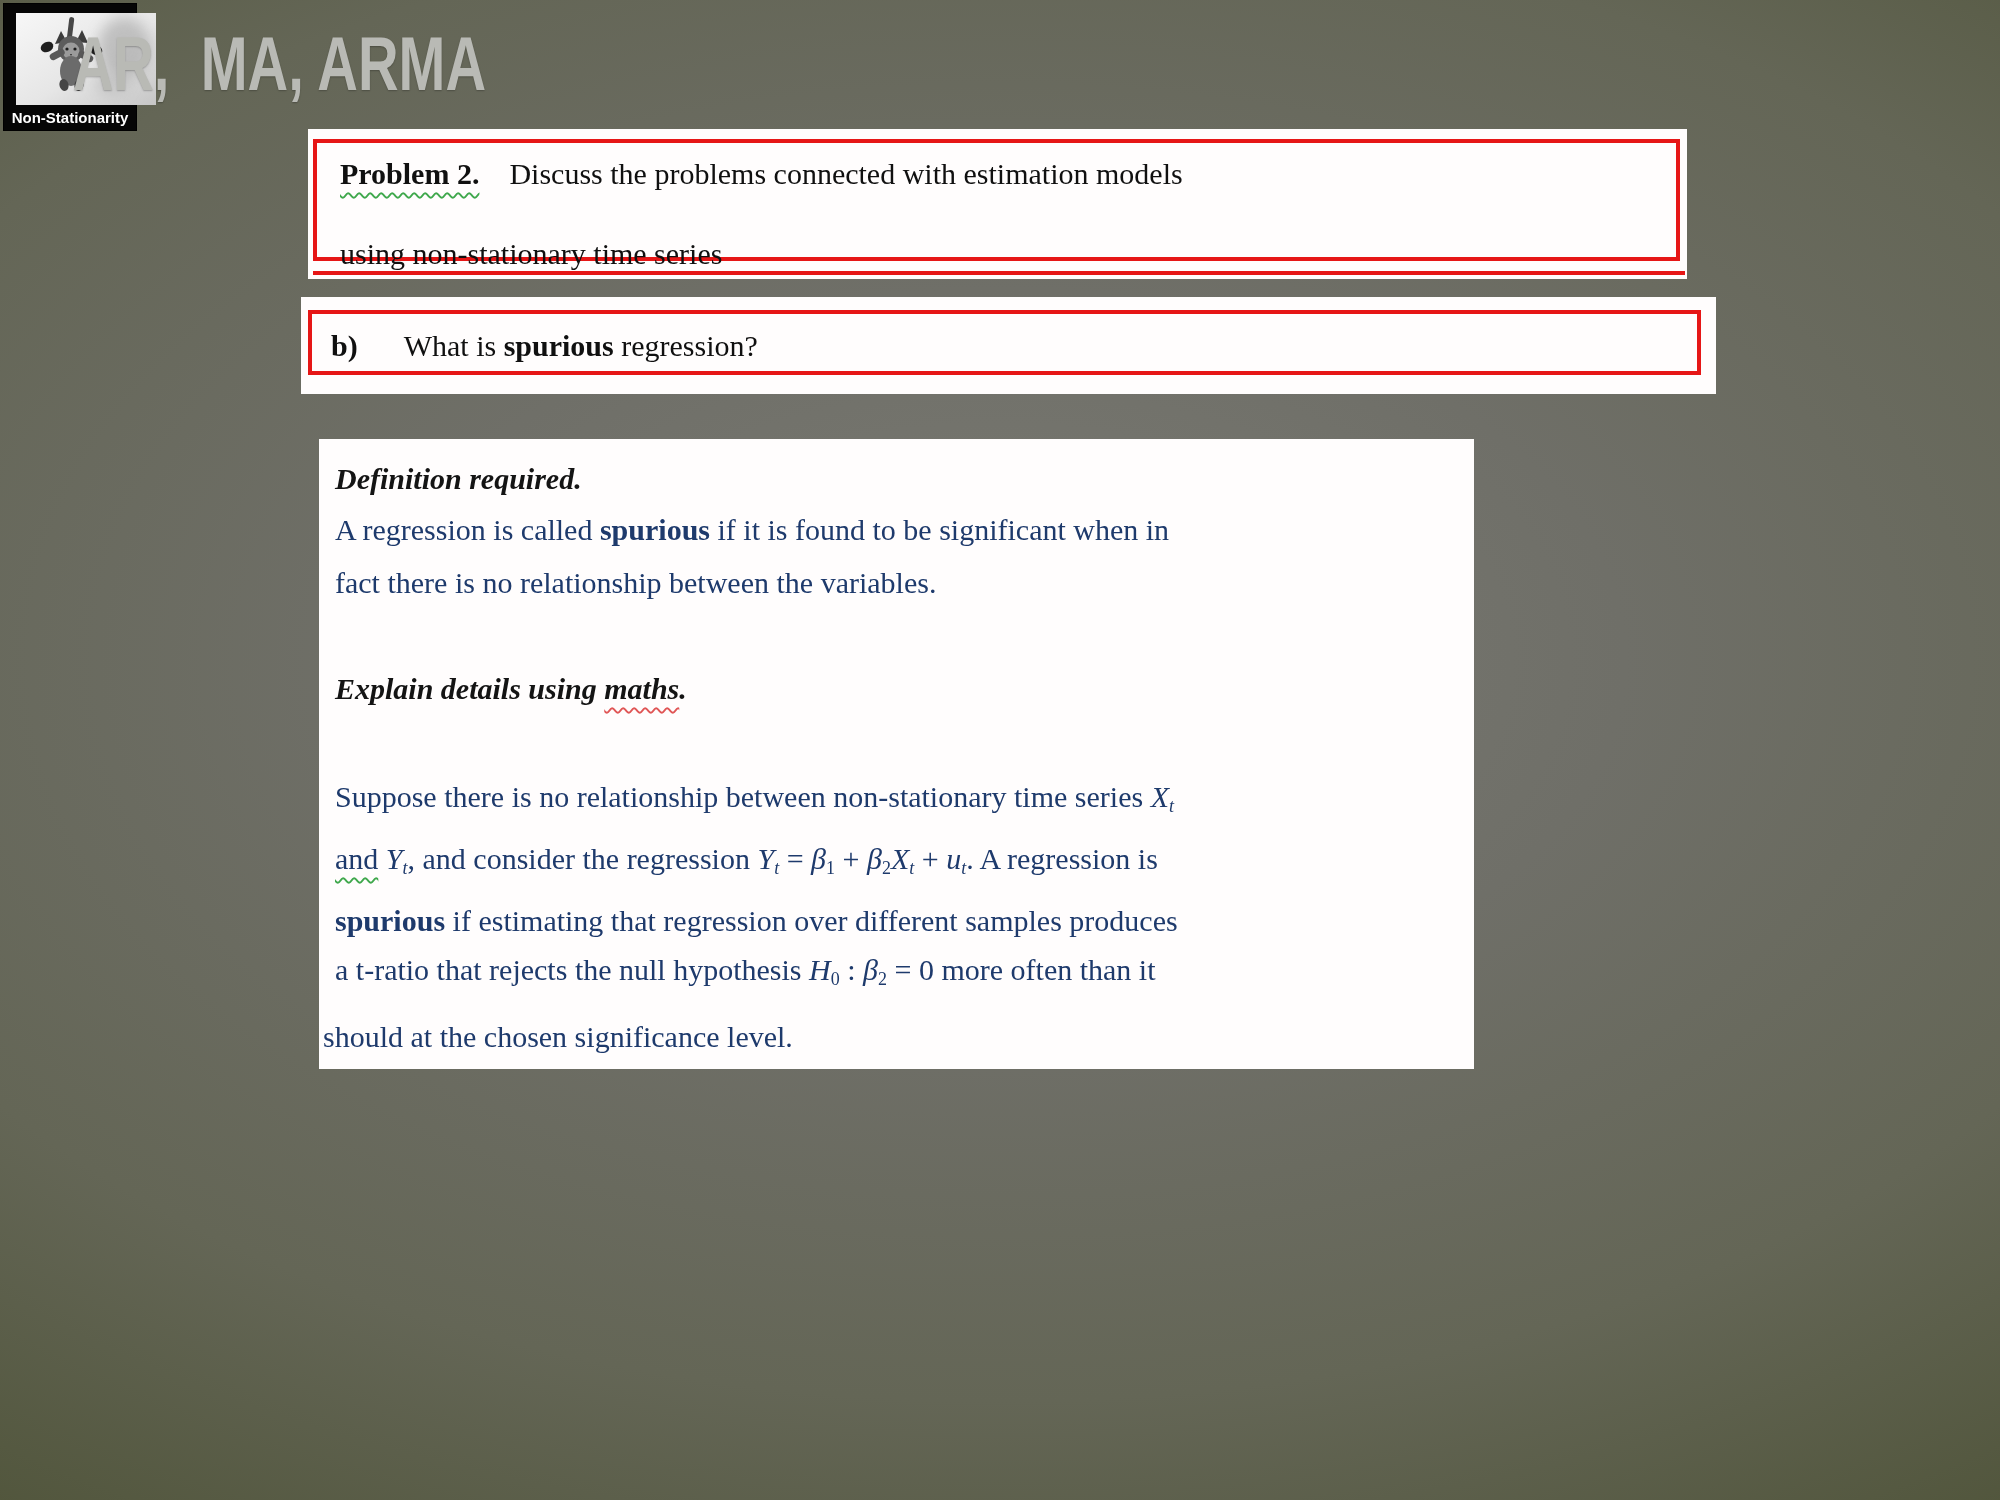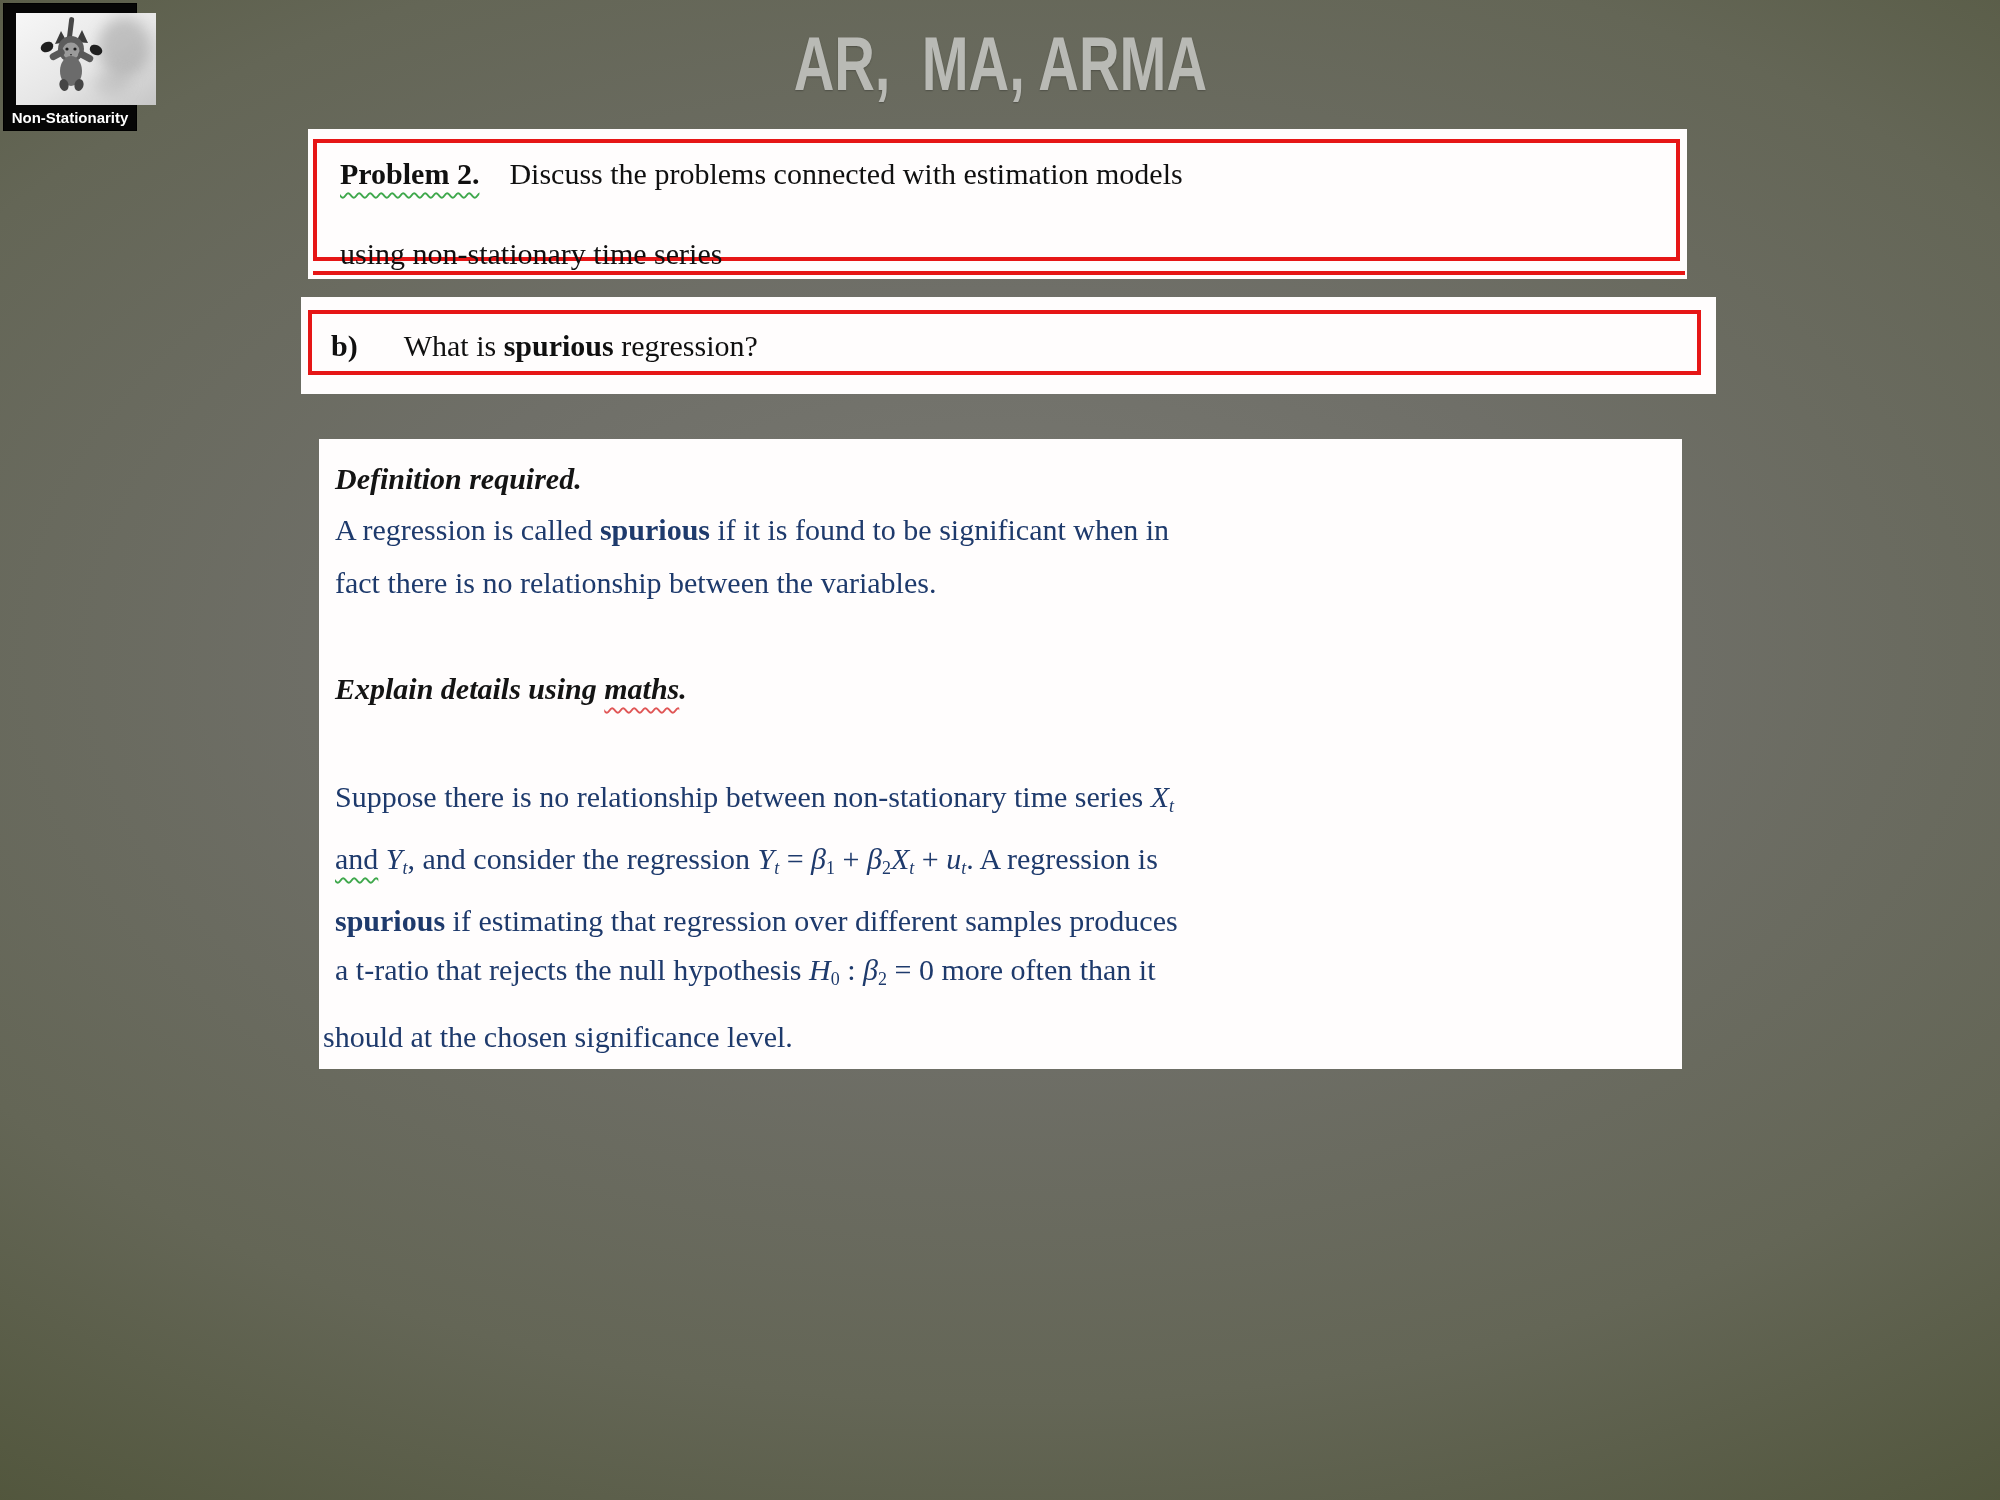--- a/index.html
+++ b/index.html
@@ -5,21 +5,21 @@
   html,body{margin:0;padding:0;background:#222;}
   .slide{
     position:relative;width:2000px;height:1500px;overflow:hidden;
     background:
       radial-gradient(ellipse 120% 95% at 50% 44%,
         #7a7a73 0%, #6f6f68 26%, #646656 52%, #4d5236 78%, #333b10 100%);
     font-family:"Liberation Serif","DejaVu Serif",serif;
   }
 
   
-  .title{position:absolute;left:0;right:0;top:22px;text-align:center;}
+  .title{position:absolute;left:0;right:0;top:22px;}
   .title>span{
     display:inline-block;white-space:pre;transform:scaleX(.74);transform-origin:center;
     font:bold 76px/1.1 "Liberation Sans","DejaVu Sans",sans-serif;
     color:#b9bab5;text-shadow:0 1px 2px rgba(0,0,0,.25);
   }
 
   
   .badge{position:absolute;left:4px;top:4px;width:132px;height:126px;background:#060606;
          box-shadow:0 0 0 1px #000;}
   .photo{position:absolute;left:12px;top:9px;width:140px;height:92px;}
@@ -97,21 +97,21 @@
     <div class="redline" style="left:5px;right:2px;bottom:4px;height:4px;"></div>
     <div class="ln" style="left:32px;top:18px;"><span class="b wg g1">Problem 2.</span><span>Discuss the problems connected with estimation models</span></div>
     <div class="ln" style="left:32px;top:98px;"><span>using non-stationary time series</span></div>
   </div>
 
   <div class="wbox" style="left:301px;top:297px;width:1392px;height:97px;padding-left:23px;">
     <div class="redframe" style="left:7px;top:13px;right:15px;bottom:19px;"></div>
     <div class="ln" style="left:30px;top:22px;"><span class="b g2">b)</span><span>What is </span><span class="b">spurious</span><span> regression?</span></div>
   </div>
 
-  <div class="wbox navy" style="left:319px;top:439px;width:1363px;height:630px;">
+  <div class="wbox navy" style="left:319px;top:439px;width:1155px;height:630px;">
     <div class="ln" style="left:16px;top:13px;"><span class="bi black">Definition required.</span></div>
     <div class="ln" style="left:16px;top:64px;"><span>A regression is called </span><span class="b">spurious</span><span> if it is found to be significant when in</span></div>
     <div class="ln" style="left:16px;top:223px;"><span class="bi black">Explain details using </span><span class="bi black wr">maths</span><span class="bi black">.</span></div>
     <div class="ln" style="left:16px;top:117px;"><span>fact there is no relationship between the variables.</span></div>
     <div class="ln" style="left:16px;top:331px;"><span>Suppose there is no relationship between non-stationary time series </span><span class="m">X</span><span class="m sub">t</span></div>
     <div class="ln" style="left:16px;top:393px;"><span class="wg">and</span><span> </span><span class="m">Y</span><span class="m sub">t</span><span>, and consider the regression </span><span class="m">Y</span><span class="m sub">t</span><span> = </span><span class="m">β</span><span class="sub">1</span><span> + </span><span class="m">β</span><span class="sub">2</span><span class="m">X</span><span class="m sub">t</span><span> + </span><span class="m">u</span><span class="m sub">t</span><span>. A regression is</span></div>
     <div class="ln" style="left:16px;top:455px;"><span class="b">spurious</span><span> if estimating that regression over different samples produces</span></div>
     <div class="ln" style="left:16px;top:504px;"><span>a t-ratio that rejects the null hypothesis </span><span class="m">H</span><span class="sub">0</span><span> : </span><span class="m">β</span><span class="sub">2</span><span> = 0 more often than it</span></div>
     <div class="ln" style="left:4px;top:571px;"><span>should at the chosen significance level.</span></div>
   </div>

